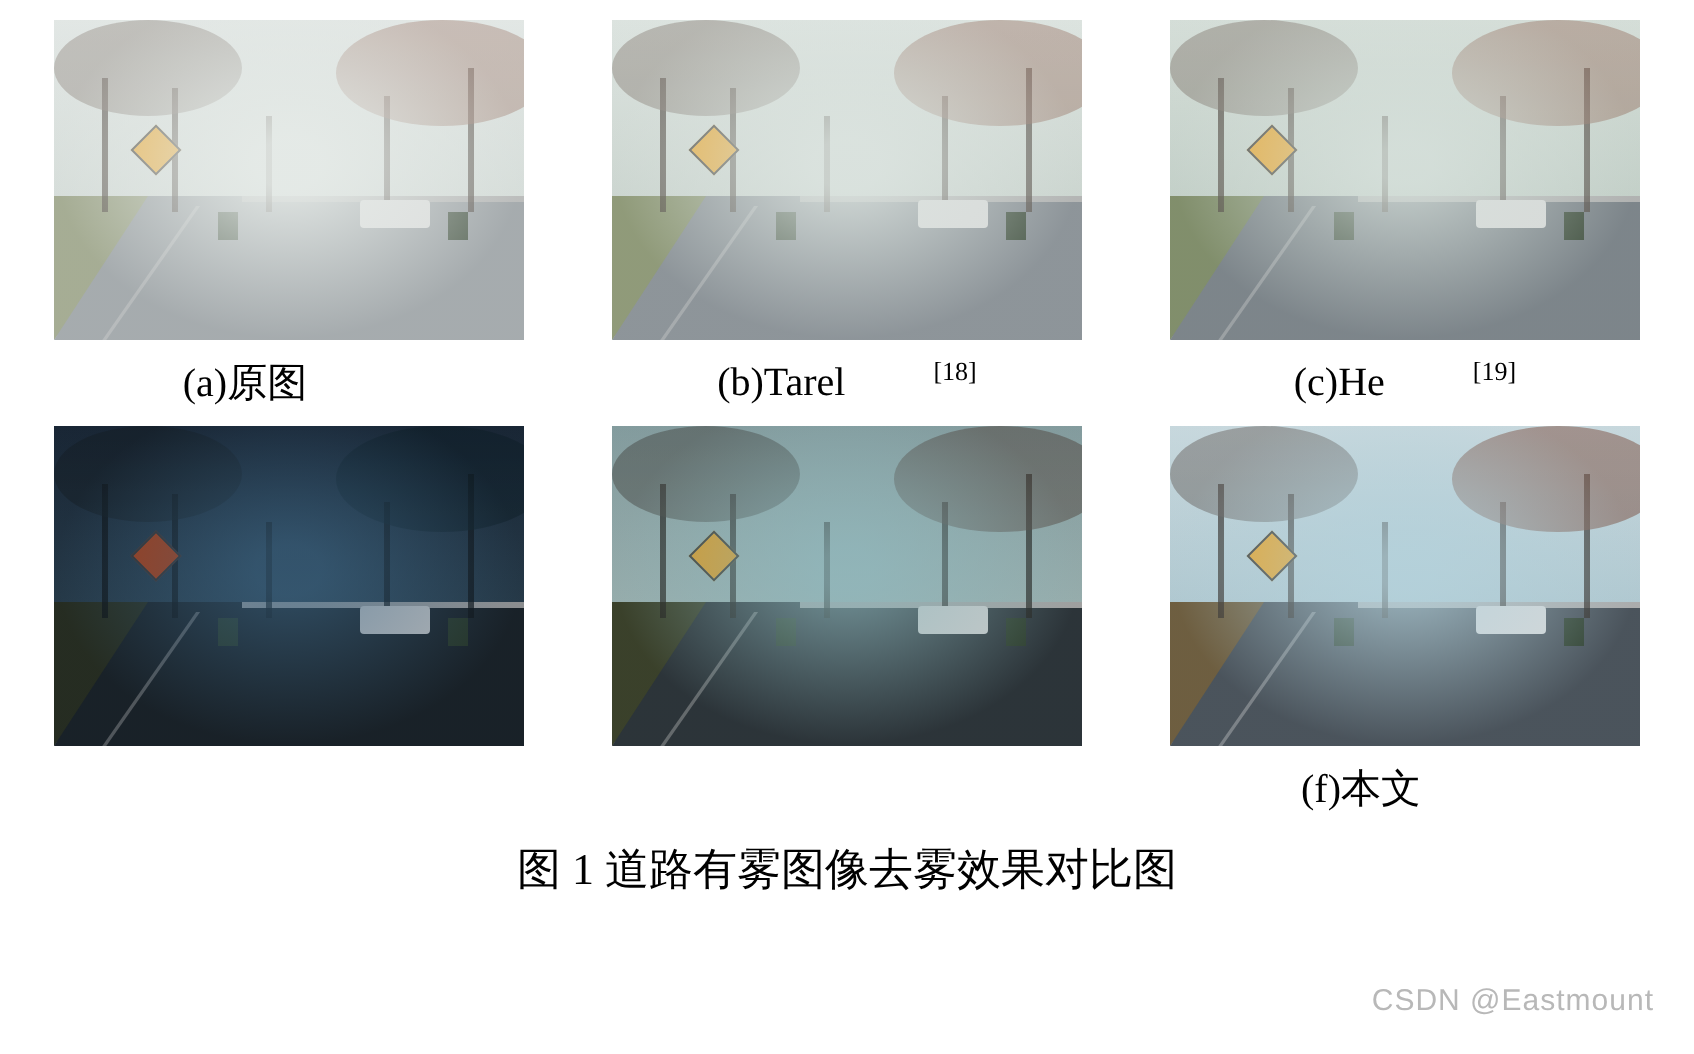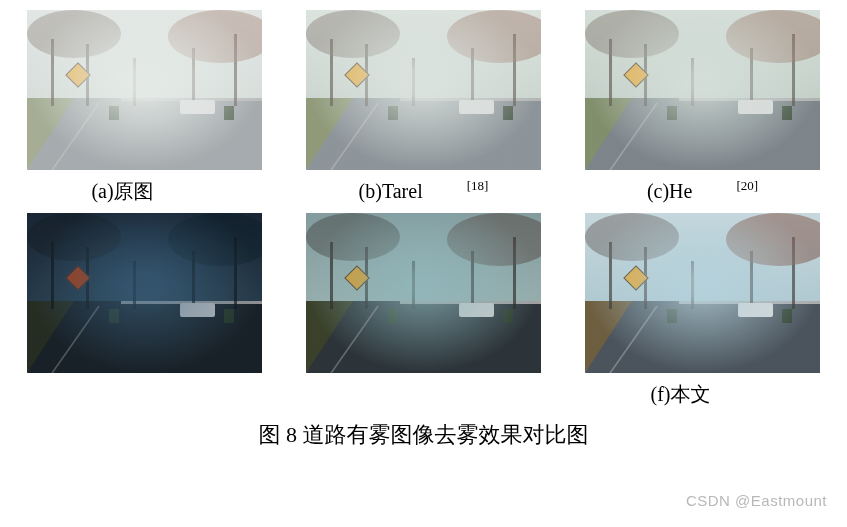--- a/index.html
+++ b/index.html
@@ -303,21 +303,21 @@
           <div class="tree-canopy" style="left:0%;top:0%;width:40%;height:50%"></div>
           <div class="tree-canopy" style="left:60%;top:0%;width:45%;height:55%;background:rgba(120,60,40,0.5)"></div>
         </div>
         <div class="sign"></div>
         <div class="car"></div>
         <div class="bin" style="left:35%"></div>
         <div class="bin" style="right:12%"></div>
       </div>
     </div>
     <div class="caption">
-      <span>(c)He</span><sup>[20]</sup>
+      <span>(c)He</span><sup>[19]</sup>
     </div>
   </div>
 
   <div class="grid-item">
     <div class="image-box variant-d">
       <div class="scene">
         <div class="sky"></div>
         <div class="grass-left"></div>
         <div class="road"></div>
         <div class="road-line"></div>
@@ -387,15 +387,15 @@
         <div class="bin" style="right:12%"></div>
       </div>
     </div>
     <div class="caption">
       <span>(f)本文</span><sup></sup>
     </div>
   </div>
 
 </div>
 
-<div class="figure-caption">图 8 道路有雾图像去雾效果对比图</div>
+<div class="figure-caption">图 1 道路有雾图像去雾效果对比图</div>
 
 <div class="watermark">CSDN @Eastmount</div>
 
 </body></html>

